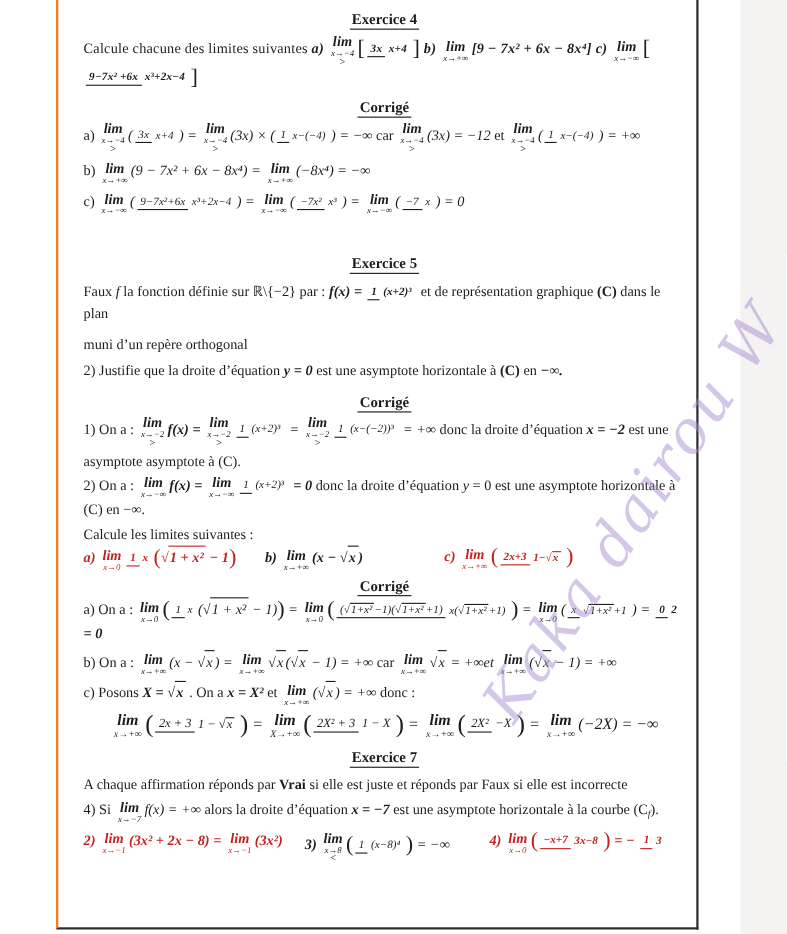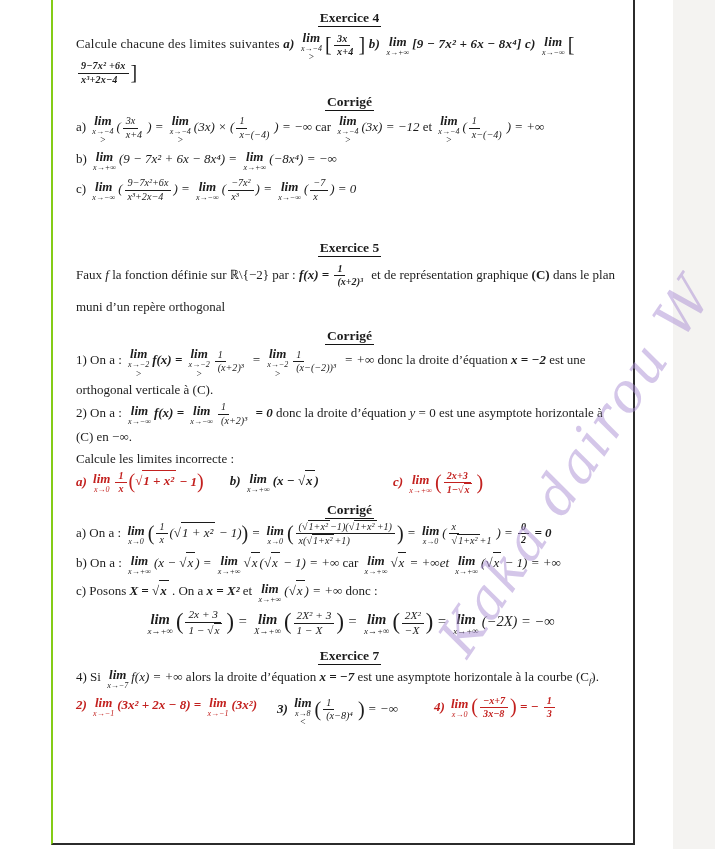--- a/index.html
+++ b/index.html
@@ -4,39 +4,39 @@
 <style>
   html,body{margin:0;padding:0;}
   body{
     width:715px;height:849px;overflow:hidden;background:#ffffff;
     font-family:"Liberation Serif", serif;color:#1c1c1c;position:relative;
   }
   .page{position:relative;width:715px;height:849px;background:#fff;}
   .right-shade{position:absolute;right:0;top:0;width:42px;height:849px;background:#f4f3f1;}
   .frame{
     position:absolute;left:51px;top:0;width:584px;height:845px;box-sizing:border-box;
-    border-left:2px solid #84cc16;border-right:2px solid #2b2b2b;border-bottom:2px solid #2b2b2b;
+    border-left:2px solid #f97316;border-right:2px solid #2b2b2b;border-bottom:2px solid #2b2b2b;
     padding:0 10px 0 23px;background:#fff;overflow:hidden;
   }
   .hd{text-align:center;font-weight:700;font-size:13.5px;}
   .hd .u{border-bottom:1.6px solid #141414;padding:0 2px 1px;}
   .mline{font-size:13px;line-height:1.5;}
   .small-gap{letter-spacing:.2px;}
   
   .txt{font-style:normal;text-align:right;}
   .m{font-style:italic;}
   .b{font-style:italic;font-weight:700;}
   .bold{font-weight:700;}
   .subsc{font-size:68%;vertical-align:-3px;}
   .lim{display:inline-flex;flex-direction:column;align-items:center;vertical-align:middle;
        margin:0 3px;line-height:1;font-style:italic;font-weight:600;position:relative;top:1px;}
   .limword{font-size:1em;}
   .limsub{font-size:.62em;font-weight:400;margin-top:1px;white-space:nowrap;letter-spacing:0;}
   .limunder{font-size:.72em;font-weight:400;line-height:.9;font-style:normal;}
-  .frac{display:inline-flex;flex-direction:column;align-items:flex-start;vertical-align:middle;
+  .frac{display:inline-flex;flex-direction:row;align-items:center;vertical-align:middle;
         margin:0 2px;line-height:1.2;font-size:.78em;font-style:italic;}
   .num{border-bottom:1px solid currentColor;padding:0 3px;white-space:nowrap;}
   .den{padding:0 3px;white-space:nowrap;}
   .sqrt{display:inline-flex;align-items:baseline;font-style:italic;white-space:nowrap;}
   .rad{font-style:normal;}
   .radbody{border-top:1px solid currentColor;padding:0 2px 0 1px;}
   .bigd{font-size:1.55em;font-weight:400;vertical-align:middle;line-height:1;
         position:relative;top:-1px;font-style:normal;}
   .redline{color:#c3211f;font-weight:600;}
   .boldline{font-weight:700;}
@@ -131,53 +131,54 @@
           <span class="num">−7</span>
           <span class="den">x</span>
         </span><span class="m">) = 0</span></div>
 
     <div class="hd" style="margin-top:37px"><span class="u">Exercice 5</span></div>
     <div class="mline" style="margin-top:7px"><span class="txt">Faux </span><span class="m">f </span><span class="txt">la fonction  définie  sur  ℝ\{−2}  par : </span><span class="b">f(x) = </span><span class="frac bold">
           <span class="num">1</span>
           <span class="den">(x+2)³</span>
         </span><span class="txt"> et de représentation  graphique  </span><span class="txt bold">(C)</span><span class="txt"> dans  le plan</span></div>
     <div class="mline" style="margin-top:9px">muni  d’un repère  orthogonal</div>
+    <div class="mline" style="margin-top:4px"><span class="txt">2) Justifie  que  la droite  d’équation  </span><span class="b">y = 0</span><span class="txt"> est une  asymptote  horizontale  à </span><span class="txt bold">(C)</span><span class="txt"> en </span><span class="b">−∞.</span></div>
     <div class="hd" style="margin-top:12px"><span class="u">Corrigé</span></div>
     <div class="mline" style="margin-top:2px"><span class="txt">1) On a : </span><span class="lim bold">
           <span class="limword">lim</span>
           <span class="limsub">x→−2</span>
           <span class="limunder">&gt;</span>
         </span><span class="b">f(x) = </span><span class="lim">
           <span class="limword">lim</span>
           <span class="limsub">x→−2</span>
           <span class="limunder">&gt;</span>
         </span><span class="frac">
           <span class="num">1</span>
           <span class="den">(x+2)³</span>
         </span><span class="m"> = </span><span class="lim">
           <span class="limword">lim</span>
           <span class="limsub">x→−2</span>
           <span class="limunder">&gt;</span>
         </span><span class="frac">
           <span class="num">1</span>
           <span class="den">(x−(−2))³</span>
         </span><span class="m"> = +∞ </span><span class="txt">donc  la droite  d’équation  </span><span class="b">x = −2</span><span class="txt"> est une</span></div>
-    <div class="mline" style="margin-top:3px">orthogonal  verticale  à (C).</div>
+    <div class="mline" style="margin-top:3px">asymptote  asymptote  à (C).</div>
     <div class="mline" style="margin-top:2px"><span class="txt">2) On a : </span><span class="lim bold">
           <span class="limword">lim</span>
           <span class="limsub">x→−∞</span>
         </span><span class="b">f(x) = </span><span class="lim">
           <span class="limword">lim</span>
           <span class="limsub">x→−∞</span>
         </span><span class="frac">
           <span class="num">1</span>
           <span class="den">(x+2)³</span>
         </span><span class="b"> = 0 </span><span class="txt">donc la droite d’équation </span><span class="m">y</span><span class="txt"> = 0 est une asymptote horizontale  à (C) en −∞.</span></div>
 
-    <div class="mline" style="margin-top:3px">Calcule  les  limites  incorrecte  :</div>
+    <div class="mline" style="margin-top:3px">Calcule  les  limites  suivantes  :</div>
     <div class="row row6 mline" style="margin-top:1px">
       <span class="redline"><span class="m">a) </span><span class="lim">
             <span class="limword">lim</span>
             <span class="limsub">x→0</span>
           </span><span class="frac">
             <span class="num">1</span>
             <span class="den">x</span>
           </span><span class="bigd">(</span><span class="sqrt">
             <span class="rad">√</span>
             <span class="radbody">1 + x²</span>
@@ -296,20 +297,21 @@
           <span class="limsub">x→+∞</span>
         </span><span class="bigd">(</span><span class="frac">
           <span class="num">2X²</span>
           <span class="den">−X</span>
         </span><span class="bigd">)</span><span class="m"> = </span><span class="lim">
           <span class="limword">lim</span>
           <span class="limsub">x→+∞</span>
         </span><span class="m">(−2X) = −∞</span></div>
 
     <div class="hd" style="margin-top:10px"><span class="u">Exercice 7</span></div>
+    <div class="mline" style="margin-top:6px"><span class="txt">A chaque  affirmation  réponds  par </span><span class="txt bold">Vrai</span><span class="txt"> si elle  est juste  et réponds  par Faux  si elle  est incorrecte</span></div>
     <div class="mline" style="margin-top:3px"><span class="txt">4) Si </span><span class="lim">
           <span class="limword">lim</span>
           <span class="limsub">x→−7</span>
         </span><span class="m">f(x) = +∞ </span><span class="txt">alors  la droite  d’équation  </span><span class="b">x = −7</span><span class="txt"> est une  asymptote  horizontale  à la courbe  (C</span><span class="m subsc">f</span><span class="txt">).</span></div>
     <div class="row row7 mline" style="margin-top:6px">
       <span class="redline"><span class="b">2) </span><span class="lim">
             <span class="limword">lim</span>
             <span class="limsub">x→−1</span>
           </span><span class="b">(3x² + 2x − 8) = </span><span class="lim">
             <span class="limword">lim</span>

